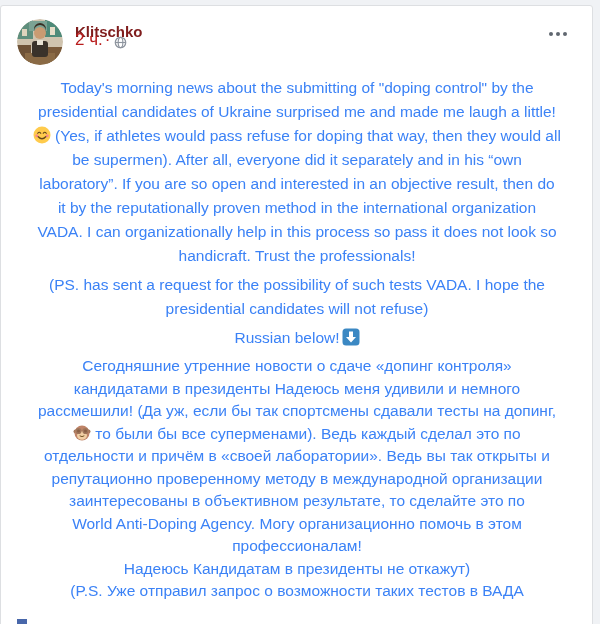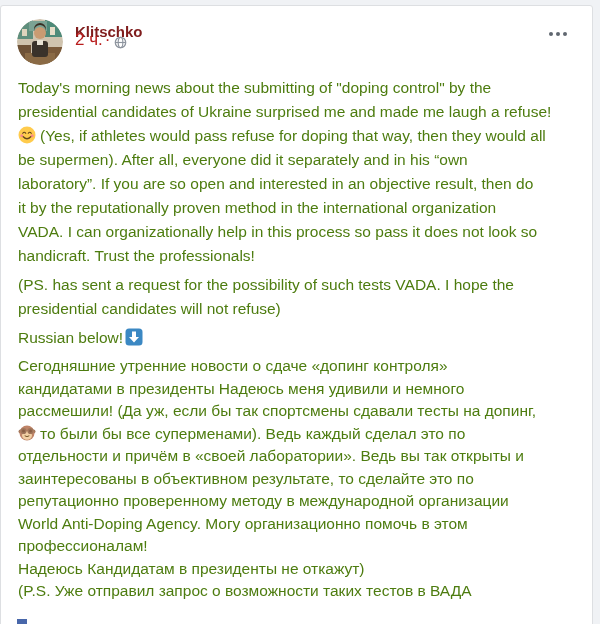--- a/index.html
+++ b/index.html
@@ -44,21 +44,21 @@
     display:flex; align-items:center; justify-content:center;
     cursor:pointer; border-radius:3px;
   }
   .dot {
     width:4px; height:4px; border-radius:50%;
     background:#606770;
     box-shadow:7px 0 0 #606770, 14px 0 0 #606770;
     margin-right:14px;
   }
   
-  .post-body { padding:8px 16px 0 17px; color:#4d7c0f; }
+  .post-body { padding:8px 16px 0 17px; color:#3b82f6;text-align:center; }
   .paragraph { margin-bottom:5px; }
   .line { white-space:nowrap; font-size:15.5px; }
   .paragraph.en .line { line-height:24px; }
   .paragraph.ru .line { line-height:22.5px; }
   .emoji {
     display:inline-block; width:18px; height:18px;
     vertical-align:-3px;
   }
   .emoji svg { display:block; width:18px; height:18px; }
   .emoji.lead { margin-right:4px; }
@@ -119,21 +119,21 @@
 
     <div class="menu-btn">
       <span class="dot"></span>
     </div>
 
   </div>
 
   <div class="post-body">
       <div class="paragraph en">
         <div class="line"><span>Today's morning news about the submitting of "doping control" by the</span></div>
-        <div class="line"><span>presidential candidates of Ukraine surprised me and made me laugh a refuse!</span></div>
+        <div class="line"><span>presidential candidates of Ukraine surprised me and made me laugh a little!</span></div>
         <div class="line"><span class="emoji lead"><svg viewBox="0 0 36 36" aria-hidden="true">
               <circle cx="18" cy="18" r="17" fill="#ffcb4c"></circle>
               <path d="M9.5 14.5 Q12.5 10.5 15.5 14.5" fill="none" stroke="#65471b" stroke-width="2.4" stroke-linecap="round"></path>
               <path d="M20.5 14.5 Q23.5 10.5 26.5 14.5" fill="none" stroke="#65471b" stroke-width="2.4" stroke-linecap="round"></path>
               <circle cx="7.6" cy="19.5" r="3" fill="#f98a8a"></circle>
               <circle cx="28.4" cy="19.5" r="3" fill="#f98a8a"></circle>
               <path d="M10.5 21.5 Q18 29.5 25.5 21.5" fill="none" stroke="#65471b" stroke-width="2.6" stroke-linecap="round"></path>
             </svg></span><span>(Yes, if athletes would pass refuse for doping that way, then they would all</span></div>
         <div class="line"><span>be supermen). After all, everyone did it separately and in his “own</span></div>
         <div class="line"><span>laboratory”. If you are so open and interested in an objective result, then do</span></div>
@@ -160,22 +160,22 @@
               <circle cx="31" cy="15" r="4" fill="#a0765b"></circle>
               <circle cx="18" cy="18" r="15" fill="#bf8468"></circle>
               <ellipse cx="18" cy="23" rx="10" ry="8.5" fill="#f2cfa4"></ellipse>
               <path d="M14 24 Q18 27 22 24" fill="none" stroke="#65471b" stroke-width="1.8" stroke-linecap="round"></path>
               <circle cx="11" cy="14" r="6.2" fill="#a0765b"></circle>
               <circle cx="25" cy="14" r="6.2" fill="#a0765b"></circle>
               <circle cx="11" cy="14" r="3" fill="#8a5f44"></circle>
               <circle cx="25" cy="14" r="3" fill="#8a5f44"></circle>
             </svg></span><span>то были бы все суперменами). Ведь каждый сделал это по</span></div>
         <div class="line"><span>отдельности и причём в «своей лаборатории». Ведь вы так открыты и</span></div>
+        <div class="line"><span>репутационно проверенному методу в международной организации</span></div>
         <div class="line"><span>заинтересованы в объективном результате, то сделайте это по</span></div>
-        <div class="line"><span>репутационно проверенному методу в международной организации</span></div>
         <div class="line"><span>World Anti-Doping Agency. Могу организационно помочь в этом</span></div>
         <div class="line"><span>профессионалам!</span></div>
         <div class="line"><span>Надеюсь Кандидатам в президенты не откажут)</span></div>
         <div class="line"><span>(P.S. Уже отправил запрос о возможности таких тестов в ВАДА</span></div>
       </div>
     </div>
 
 </div>
 
 <div class="clipped-link"></div>

